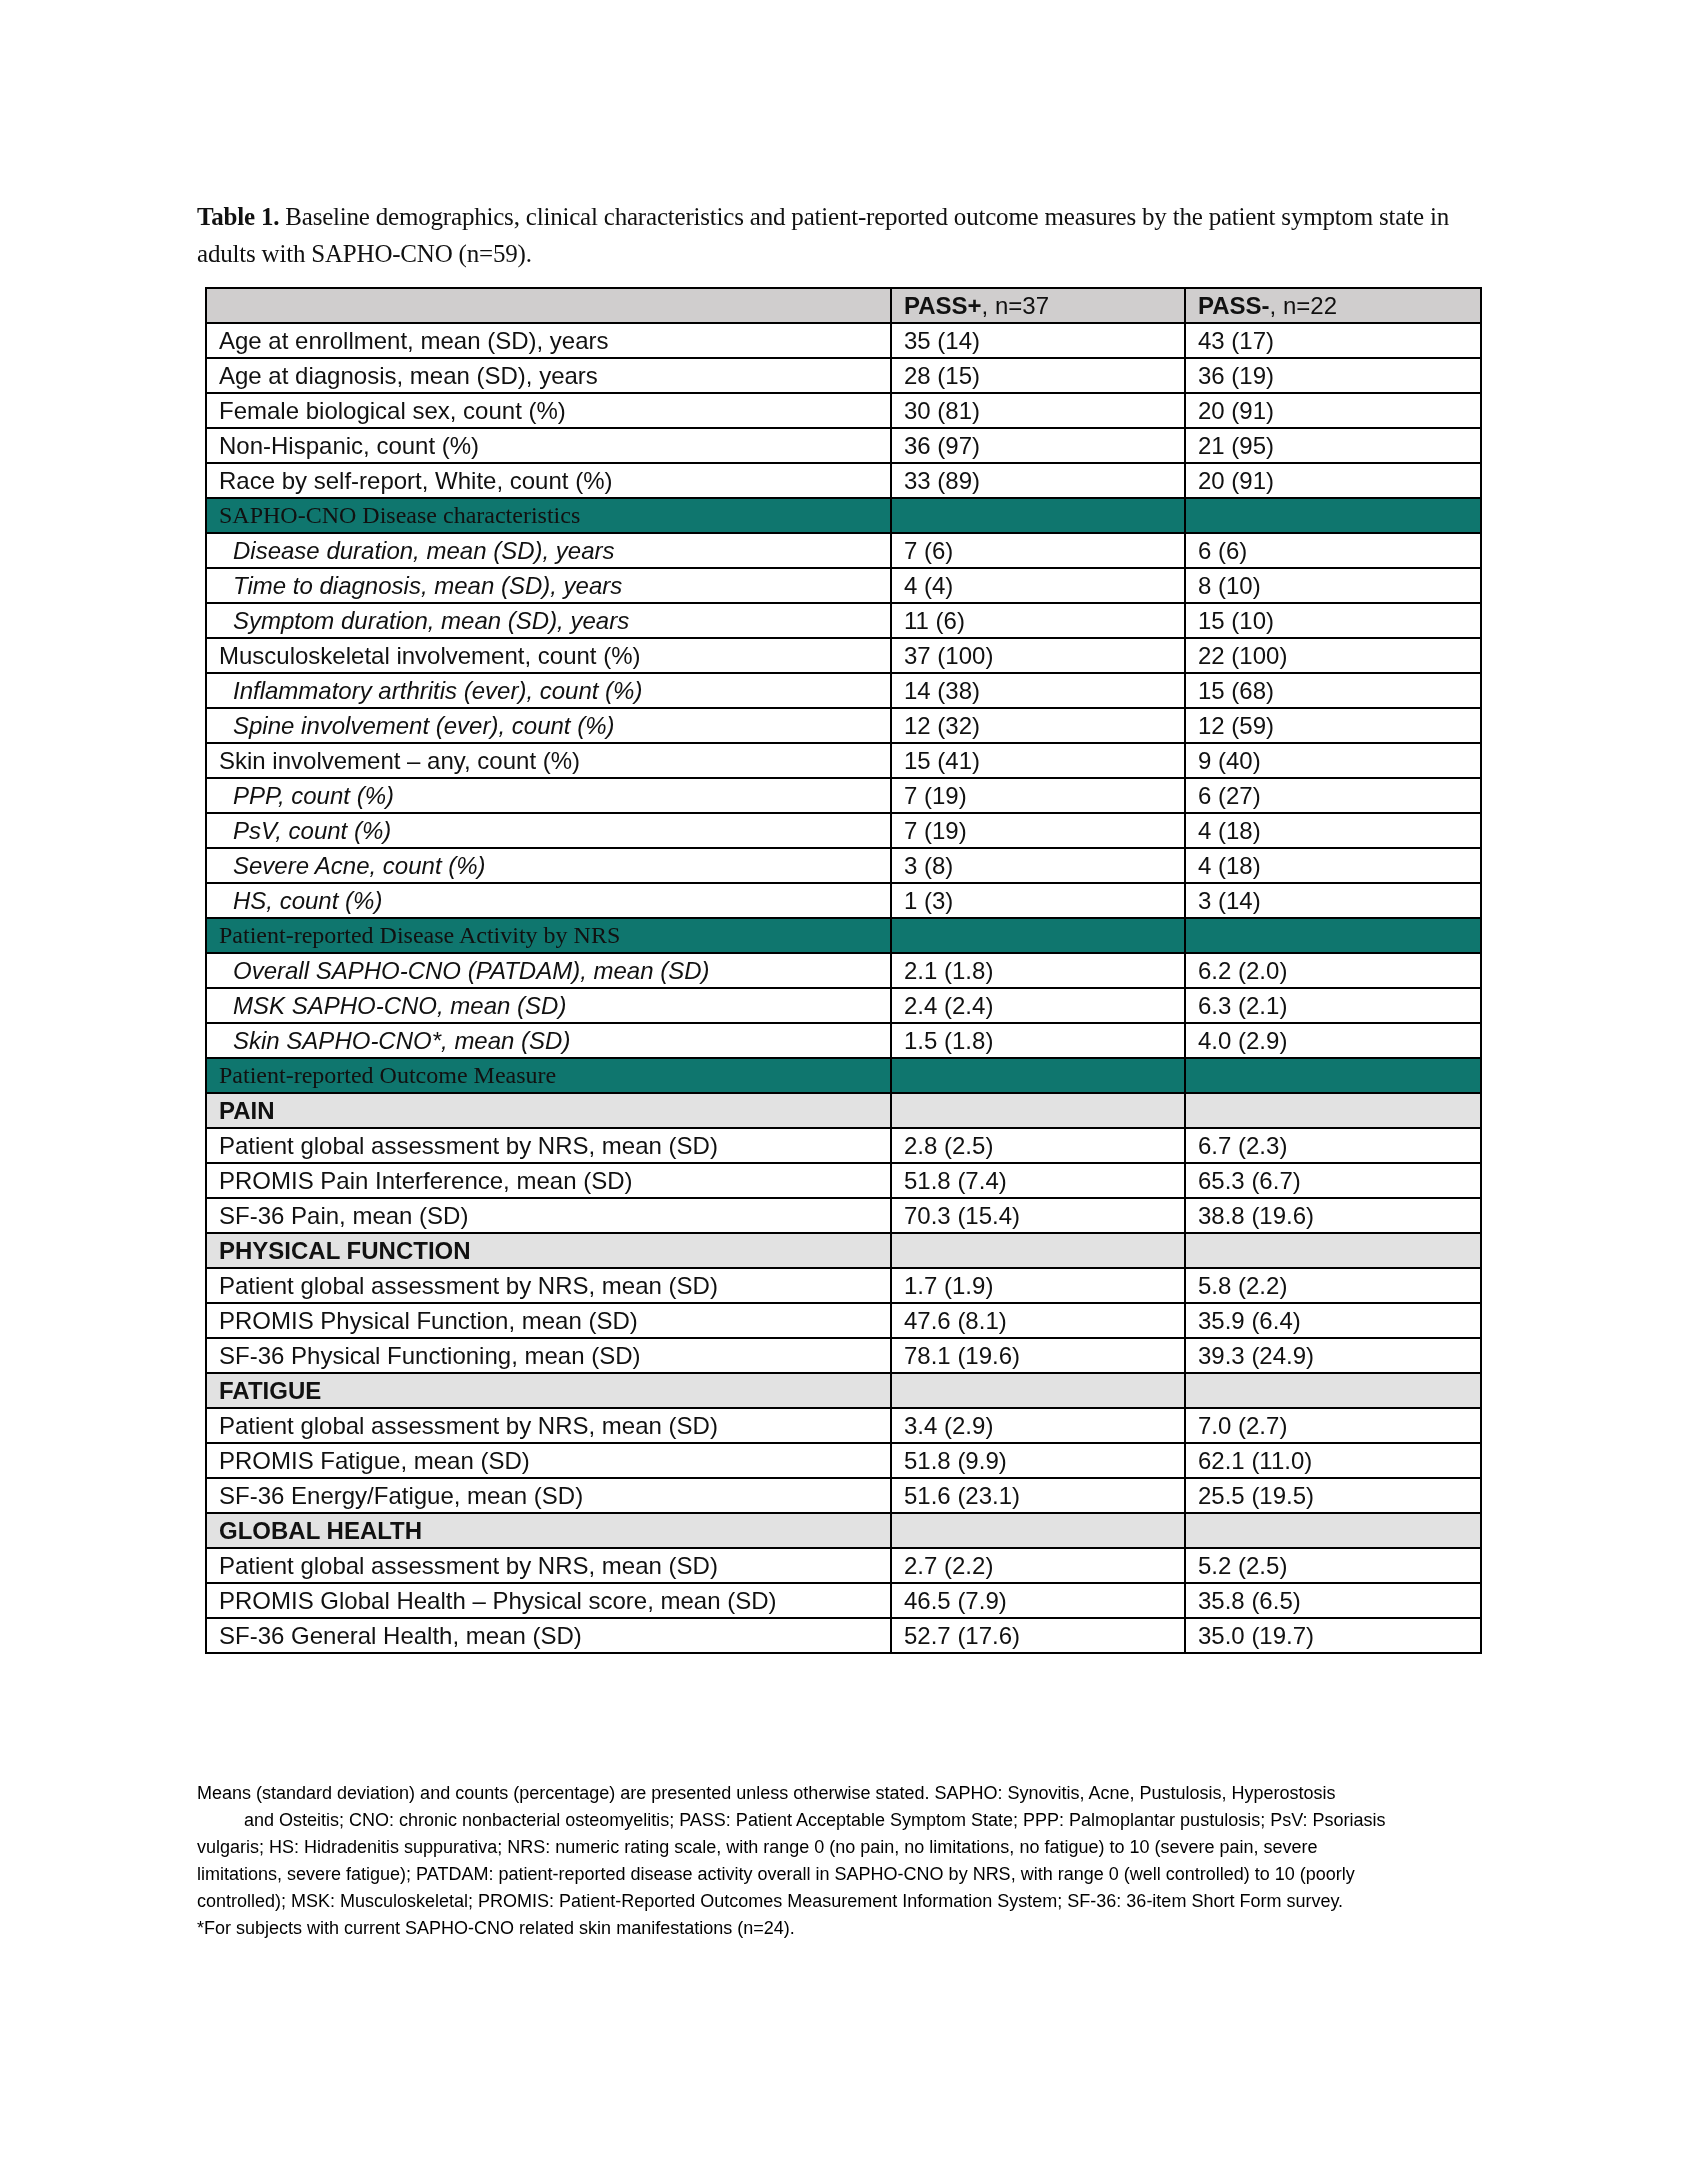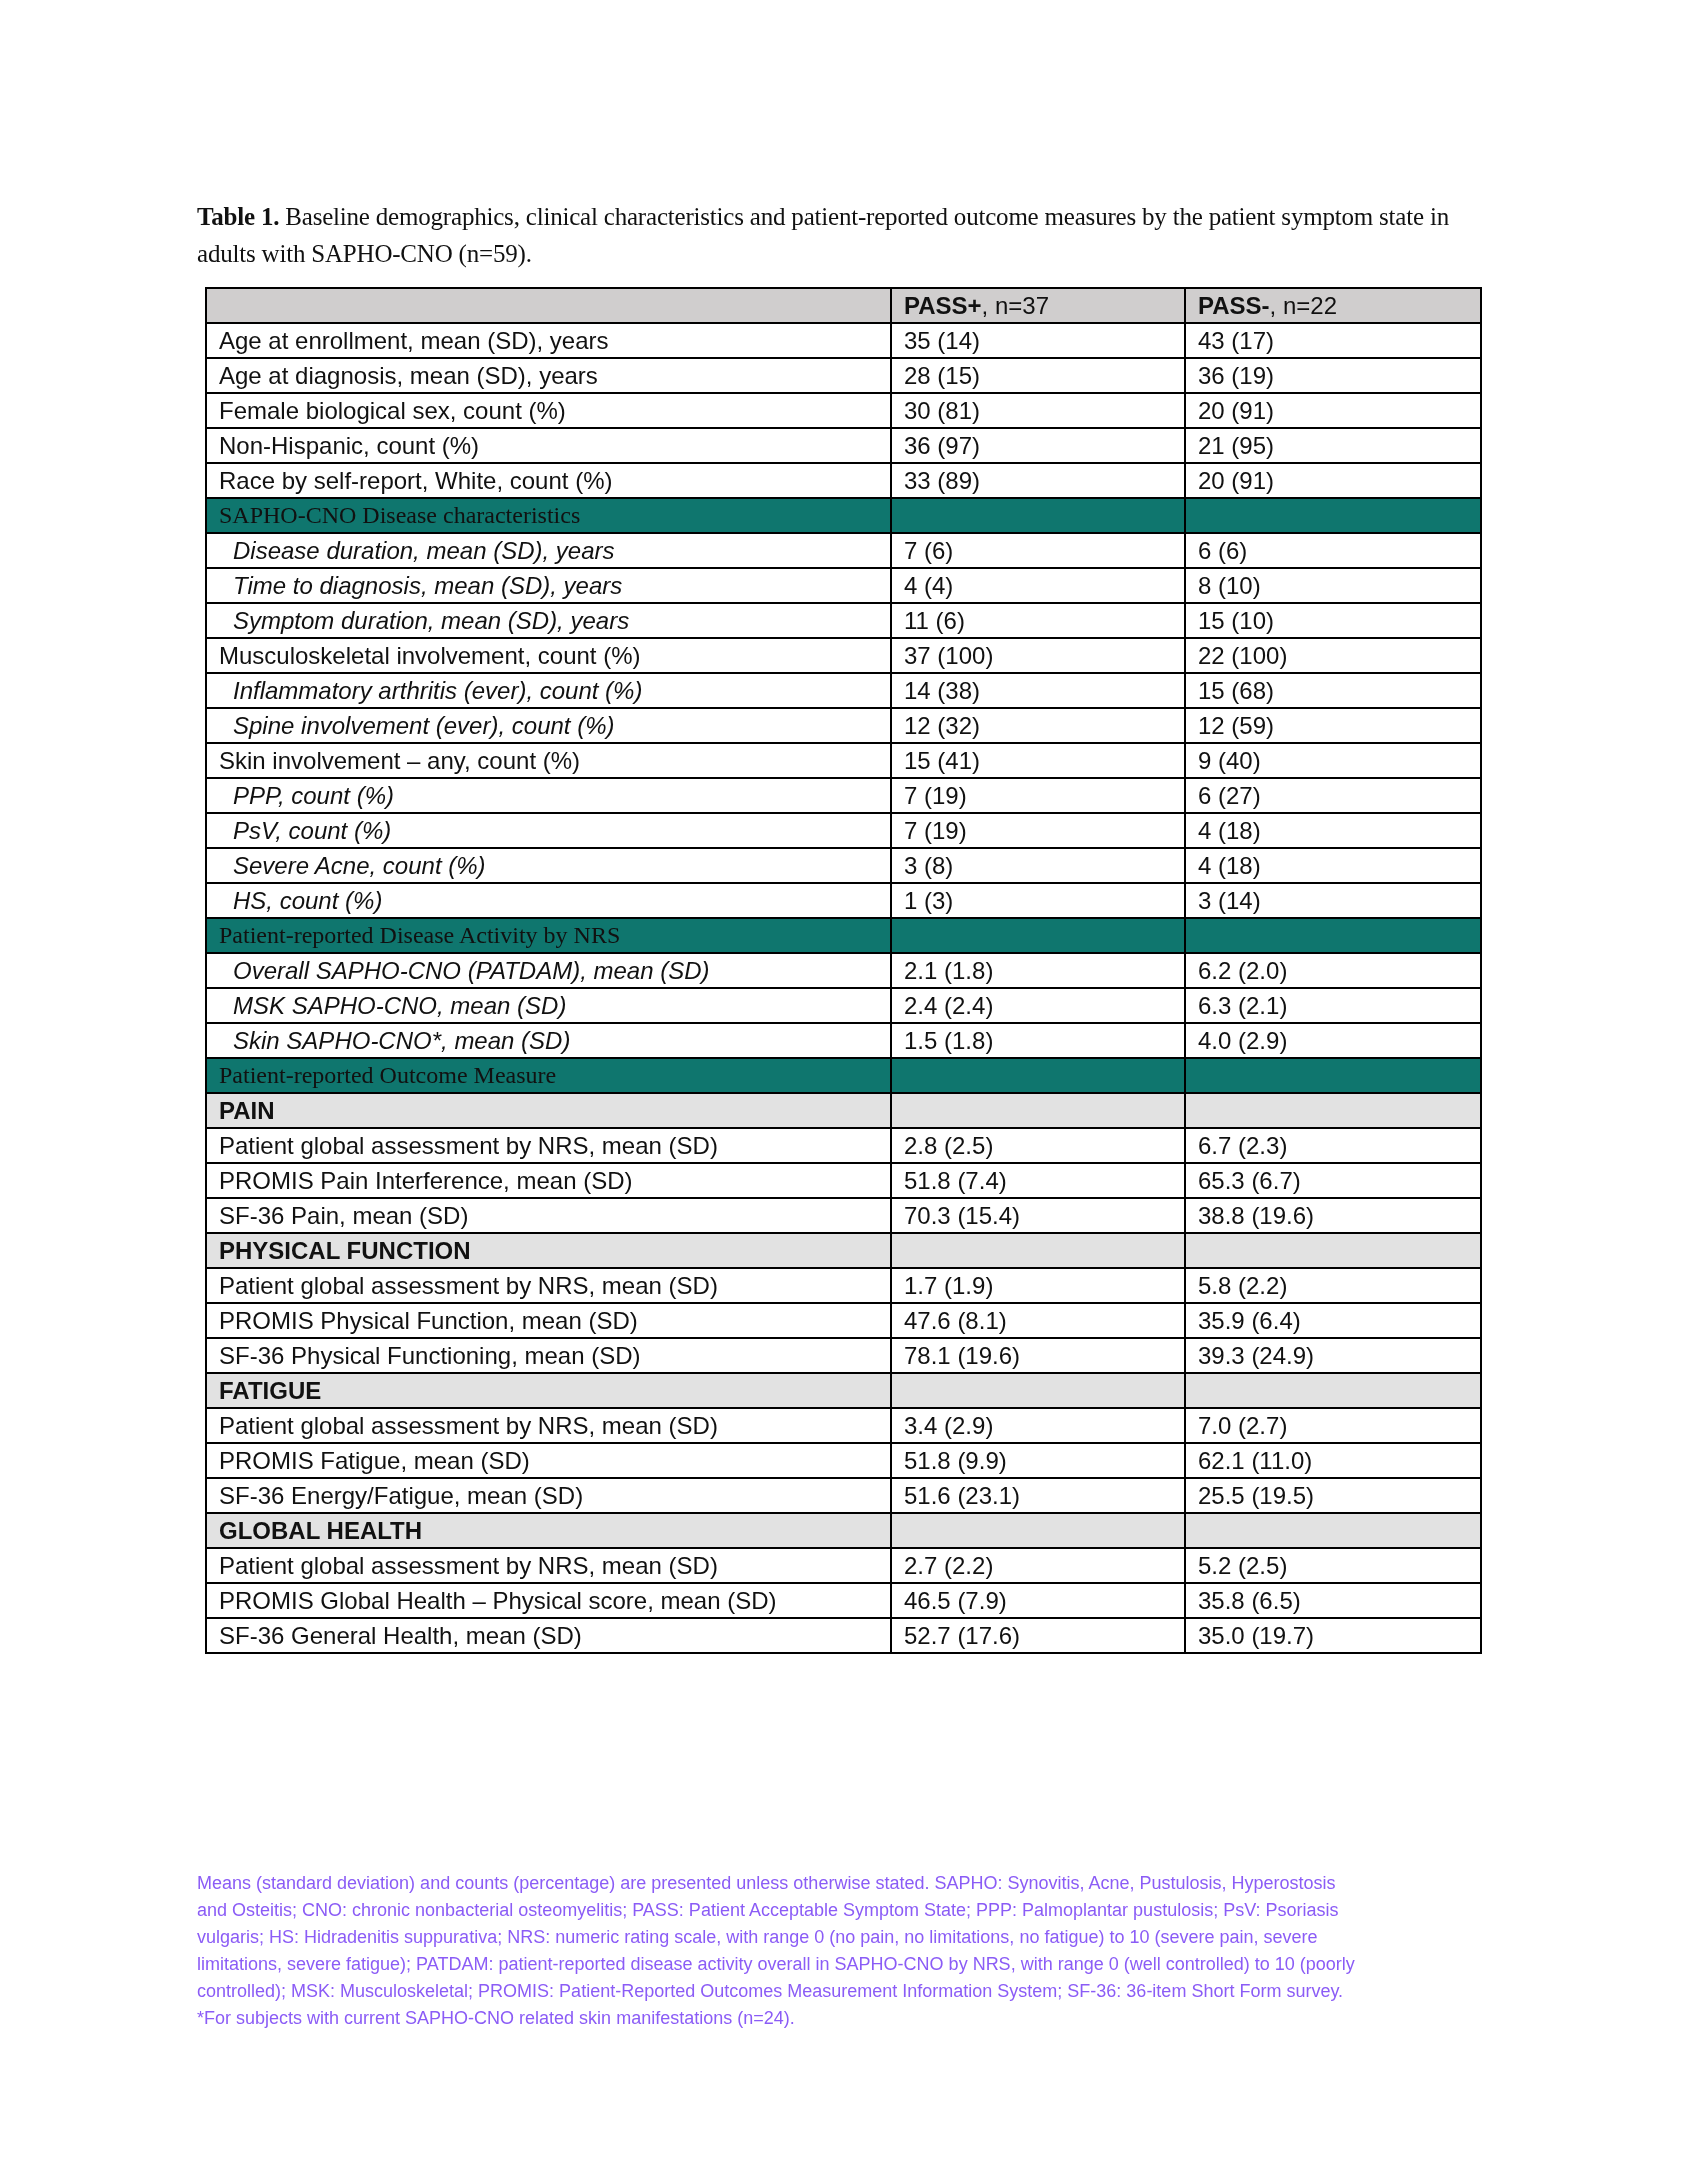--- a/index.html
+++ b/index.html
@@ -9,21 +9,21 @@
   table.t { position: absolute; left: 197px; top: 287px; width: 1275px; border-collapse: collapse; table-layout: fixed; font-size: 24px; margin-left: 8px; }
   table.t td, table.t th { border: 2.5px solid #000; height: 33px; padding: 0 0 0 12px; vertical-align: middle; text-align: left; font-weight: normal; white-space: nowrap; overflow: hidden; }
   table.t col.c1 { width: 685px; }
   table.t col.c2 { width: 294px; }
   table.t col.c3 { width: 296px; }
   tr.hdr td { background: #D0CECE; }
   tr.section td { background: #0f766e; font-family: Liberation Serif, serif; }
   tr.group td { background: #E2E2E2; font-weight: bold; }
   td.indent { padding-left: 26px !important; font-style: italic; }
   .hb { font-weight: bold; }
-  .footnote { position: absolute; left: 197px; top: 1870px; width: 1277px; font-size: 18px; line-height: 27px; color: #8b5cf6; }
+  .footnote { position: absolute; left: 197px; top: 1780px; width: 1277px; font-size: 18px; line-height: 27px; color: #000000; }
 </style>
 </head>
 <body>
 
 <div class="caption">
   <b>Table 1.</b><span> Baseline demographics, clinical characteristics and patient-reported outcome measures by the patient symptom state in adults with SAPHO-CNO (n=59).</span>
 </div>
 
 <table class="t">
   <colgroup>
@@ -225,19 +225,19 @@
       <tr class="data">
         <td>SF-36 General Health, mean (SD)</td>
         <td>52.7 (17.6)</td>
         <td>35.0 (19.7)</td>
       </tr>
     </tbody>
 </table>
 
 <div class="footnote" id="footnote">
     <div style="white-space: nowrap;">Means (standard deviation) and counts (percentage) are presented unless otherwise stated. SAPHO: Synovitis, Acne, Pustulosis, Hyperostosis</div>
-    <div style="white-space: nowrap;">and Osteitis; CNO: chronic nonbacterial osteomyelitis; PASS: Patient Acceptable Symptom State; PPP: Palmoplantar pustulosis; PsV: Psoriasis</div>
+    <div style="white-space: nowrap; margin-left: 47px;">and Osteitis; CNO: chronic nonbacterial osteomyelitis; PASS: Patient Acceptable Symptom State; PPP: Palmoplantar pustulosis; PsV: Psoriasis</div>
     <div style="white-space: nowrap;">vulgaris; HS: Hidradenitis suppurativa; NRS: numeric rating scale, with range 0 (no pain, no limitations, no fatigue) to 10 (severe pain, severe</div>
     <div style="white-space: nowrap;">limitations, severe fatigue); PATDAM: patient-reported disease activity overall in SAPHO-CNO by NRS, with range 0 (well controlled) to 10 (poorly</div>
     <div style="white-space: nowrap;">controlled); MSK: Musculoskeletal; PROMIS: Patient-Reported Outcomes Measurement Information System; SF-36: 36-item Short Form survey.</div>
     <div style="white-space: nowrap;">*For subjects with current SAPHO-CNO related skin manifestations (n=24).</div>
   </div>
 
 
 </body></html>

